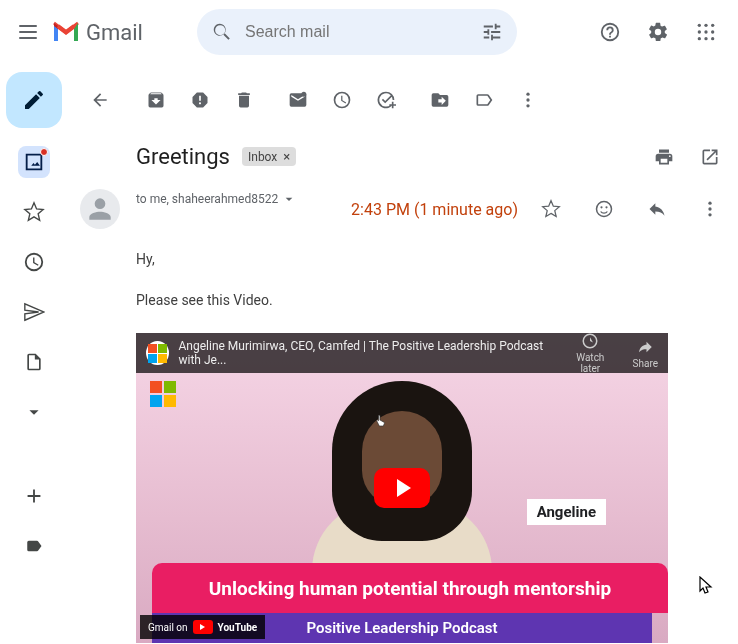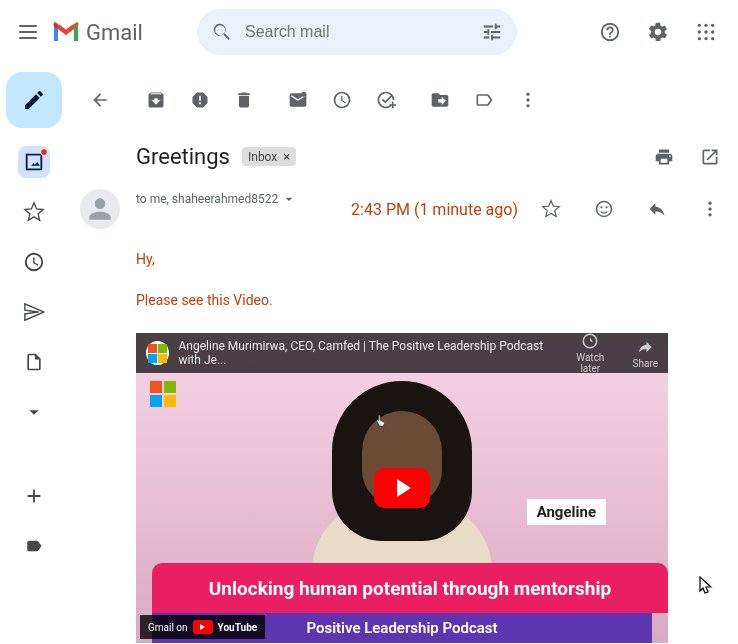--- a/index.html
+++ b/index.html
@@ -40,21 +40,21 @@
 .label-chip { display: inline-flex; align-items: center; background: #ddd; border-radius: 4px; padding: 2px 6px; font-size: 12px; color: #444; }
 .label-chip .x { margin-left: 6px; cursor: pointer; font-size: 13px; }
 .subject-actions { position: absolute; right: 0; display: flex; gap: 6px; }
 .sender-row { display: flex; align-items: flex-start; margin-top: 20px; padding-left: 0; position: relative; }
 .avatar { width: 40px; height: 40px; background: #e8eaed; border-radius: 50%; display: flex; align-items: center; justify-content: center; margin-right: 16px; }
 .avatar svg { fill: #9aa0a6; }
 .sender-info { flex: 1; }
 .sender-name { font-weight: 700; font-size: 14px; }
 .recipients { font-size: 12px; color: #5f6368; display: flex; align-items: center; margin-top: 2px; }
 .meta { display: flex; align-items: center; gap: 13px; color: #c2410c; font-size: 16px; }
-.body-text { padding-left: 56px; margin-top: 18px; font-size: 14px; color: #c2410c; line-height: 1.8; }
+.body-text { padding-left: 56px; margin-top: 18px; font-size: 14px; color: #404040; line-height: 1.8; }
 .video { margin-left: 56px; margin-top: 20px; width: 532px; height: 310px; position: relative; background: linear-gradient(180deg, #f6d6e6 0%, #e6bcd0 60%, #d9aac2 100%); overflow: hidden; padding-left: 32px; }
 .video-top { position: absolute; top: 0; left: 0; right: 0; height: 40px; background: rgba(0,0,0,0.7); color: #ededed; font-size: 12px; display: flex; align-items: center; padding: 0 10px; }
 .video-top .channel-icon { width: 24px; height: 24px; background: #fff; border-radius: 50%; margin-right: 10px; display: flex; align-items: center; justify-content: center; }
 .ms-grid { display: grid; grid-template-columns: 9px 9px; grid-template-rows: 9px 9px; gap: 1px; }
 .ms-grid span:nth-child(1){background:#f25022;} .ms-grid span:nth-child(2){background:#7fba00;} .ms-grid span:nth-child(3){background:#00a4ef;} .ms-grid span:nth-child(4){background:#ffb900;}
 .video-top-right { margin-left: auto; display: flex; gap: 20px; align-items: center; color: #ccc; font-size: 10px; }
 .video-top-right div { text-align: center; }
 .ms-logo-corner { position: absolute; top: 48px; left: 14px; }
 .person { position: absolute; left: 50%; transform: translateX(-50%); bottom: 72px; width: 220px; height: 210px; }
 .hair { position: absolute; top: 20px; left: 40px; width: 140px; height: 160px; background: #1a1410; border-radius: 70px 70px 50px 50px; }

